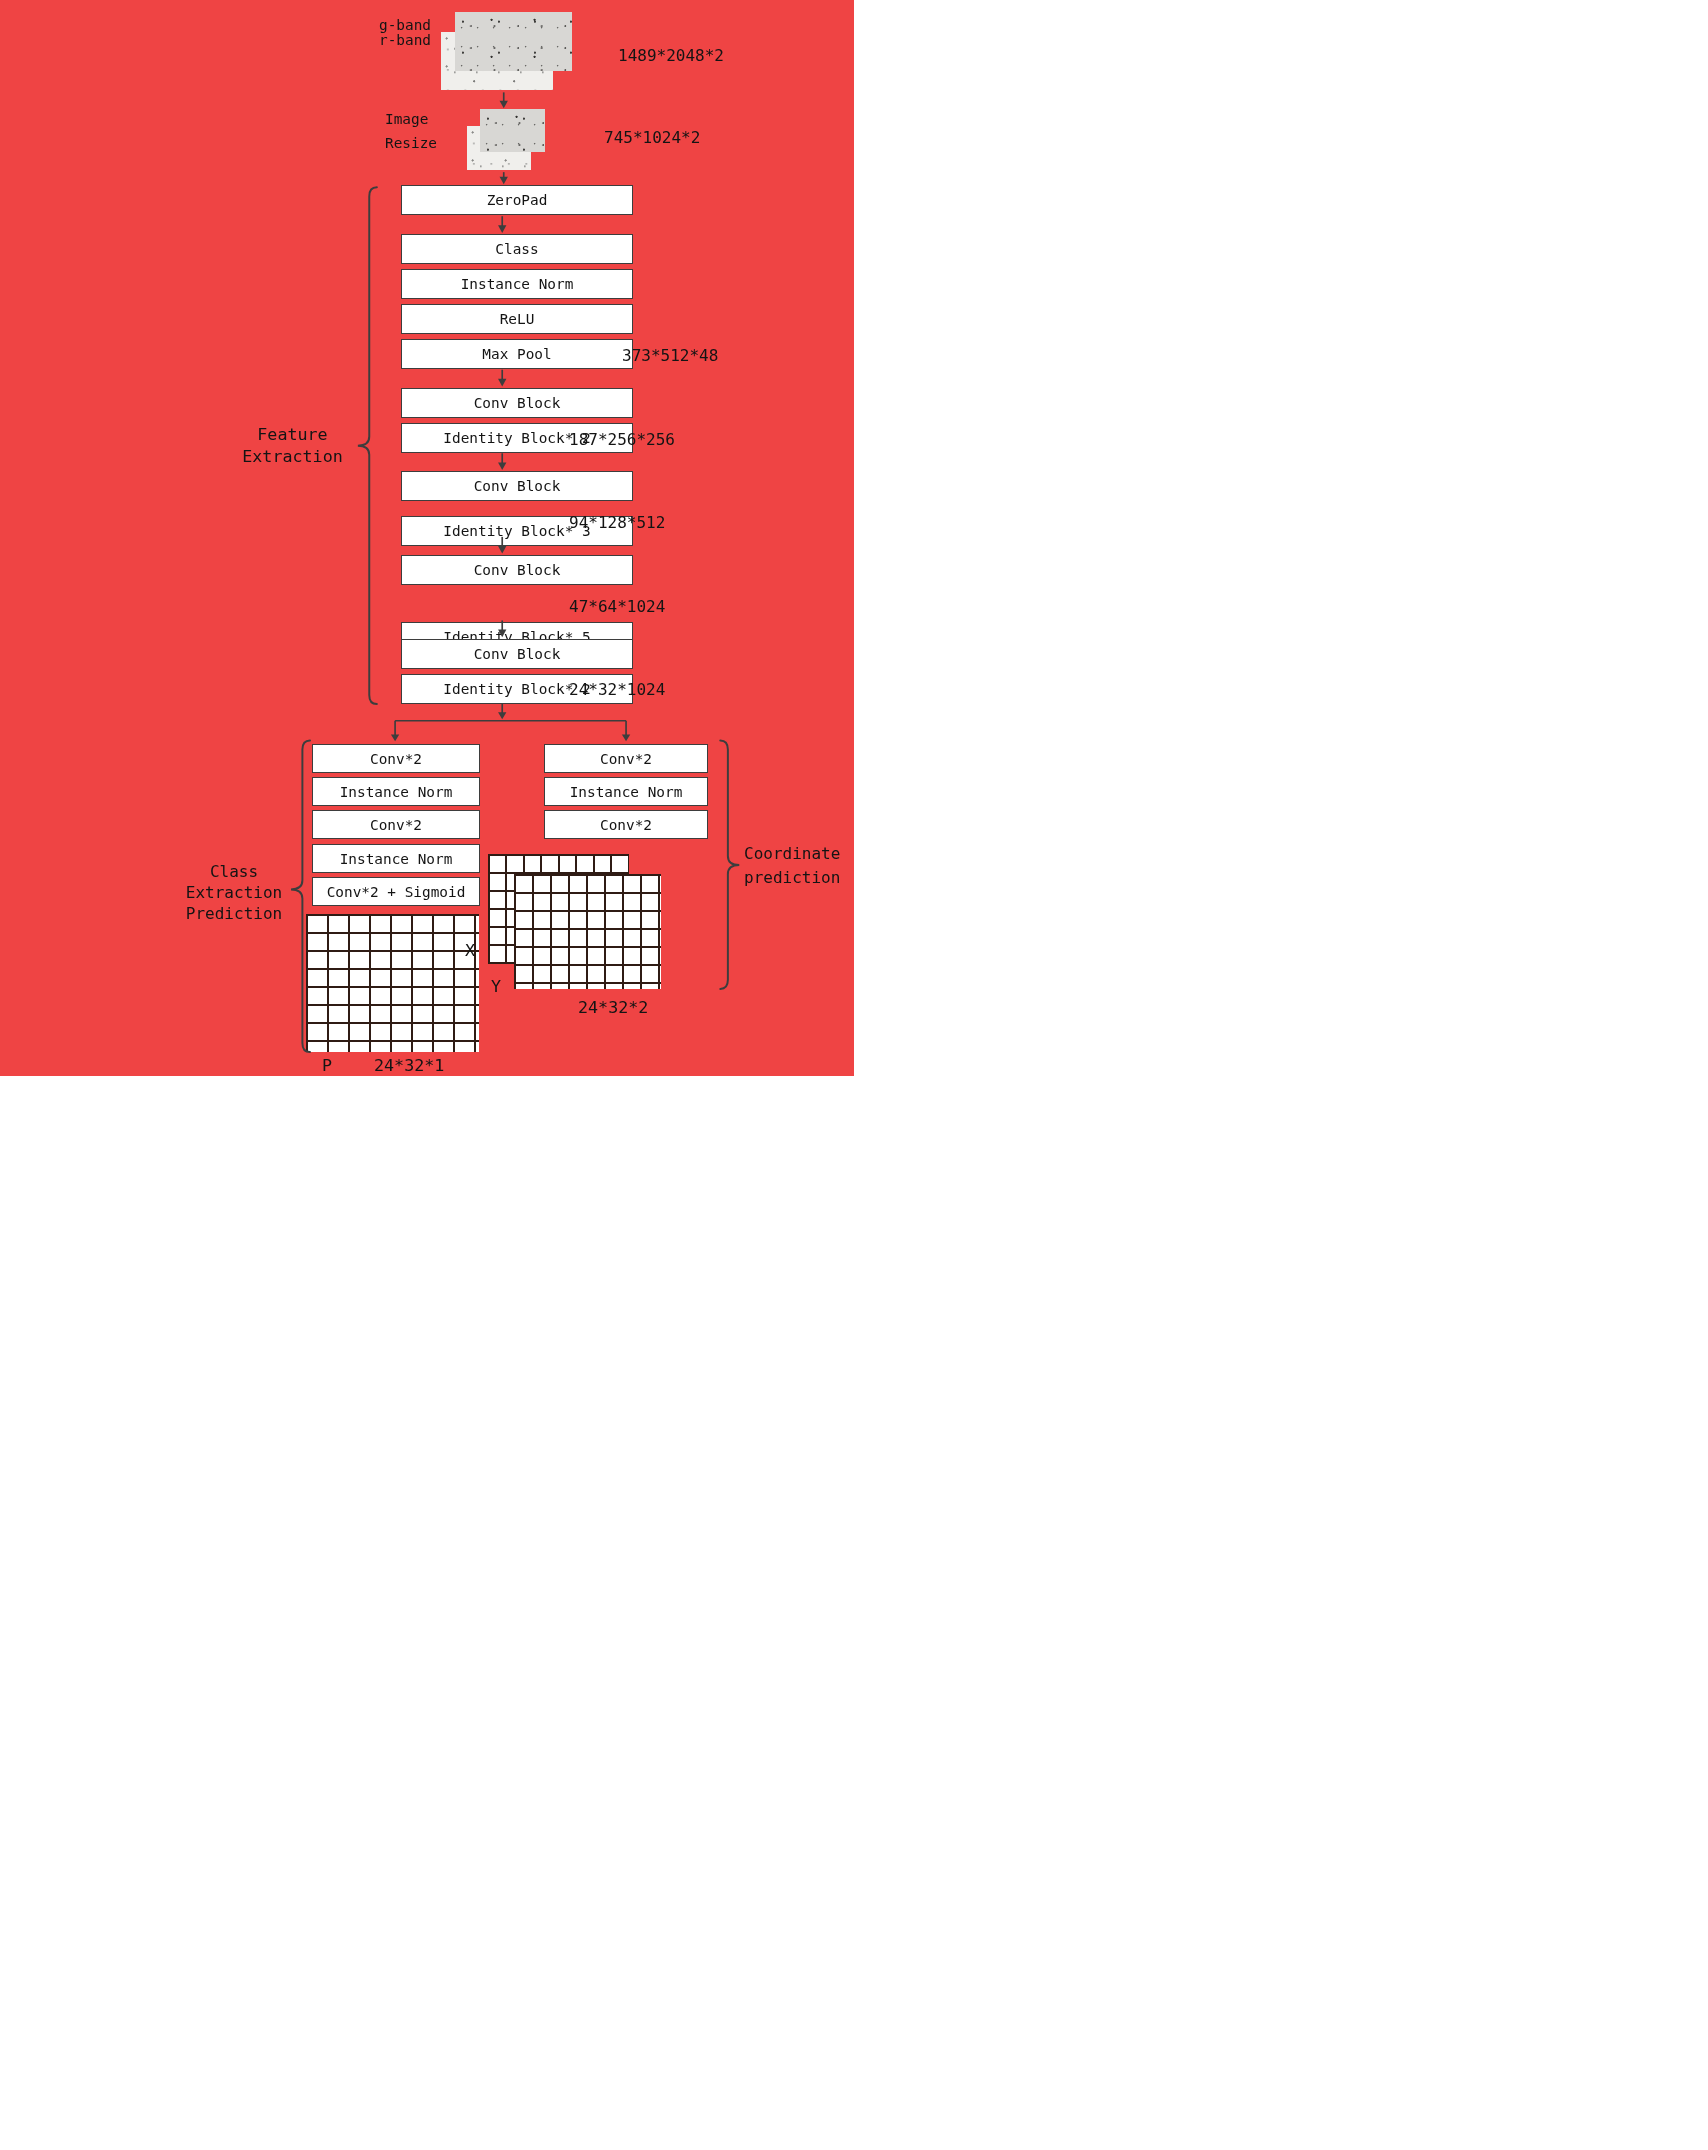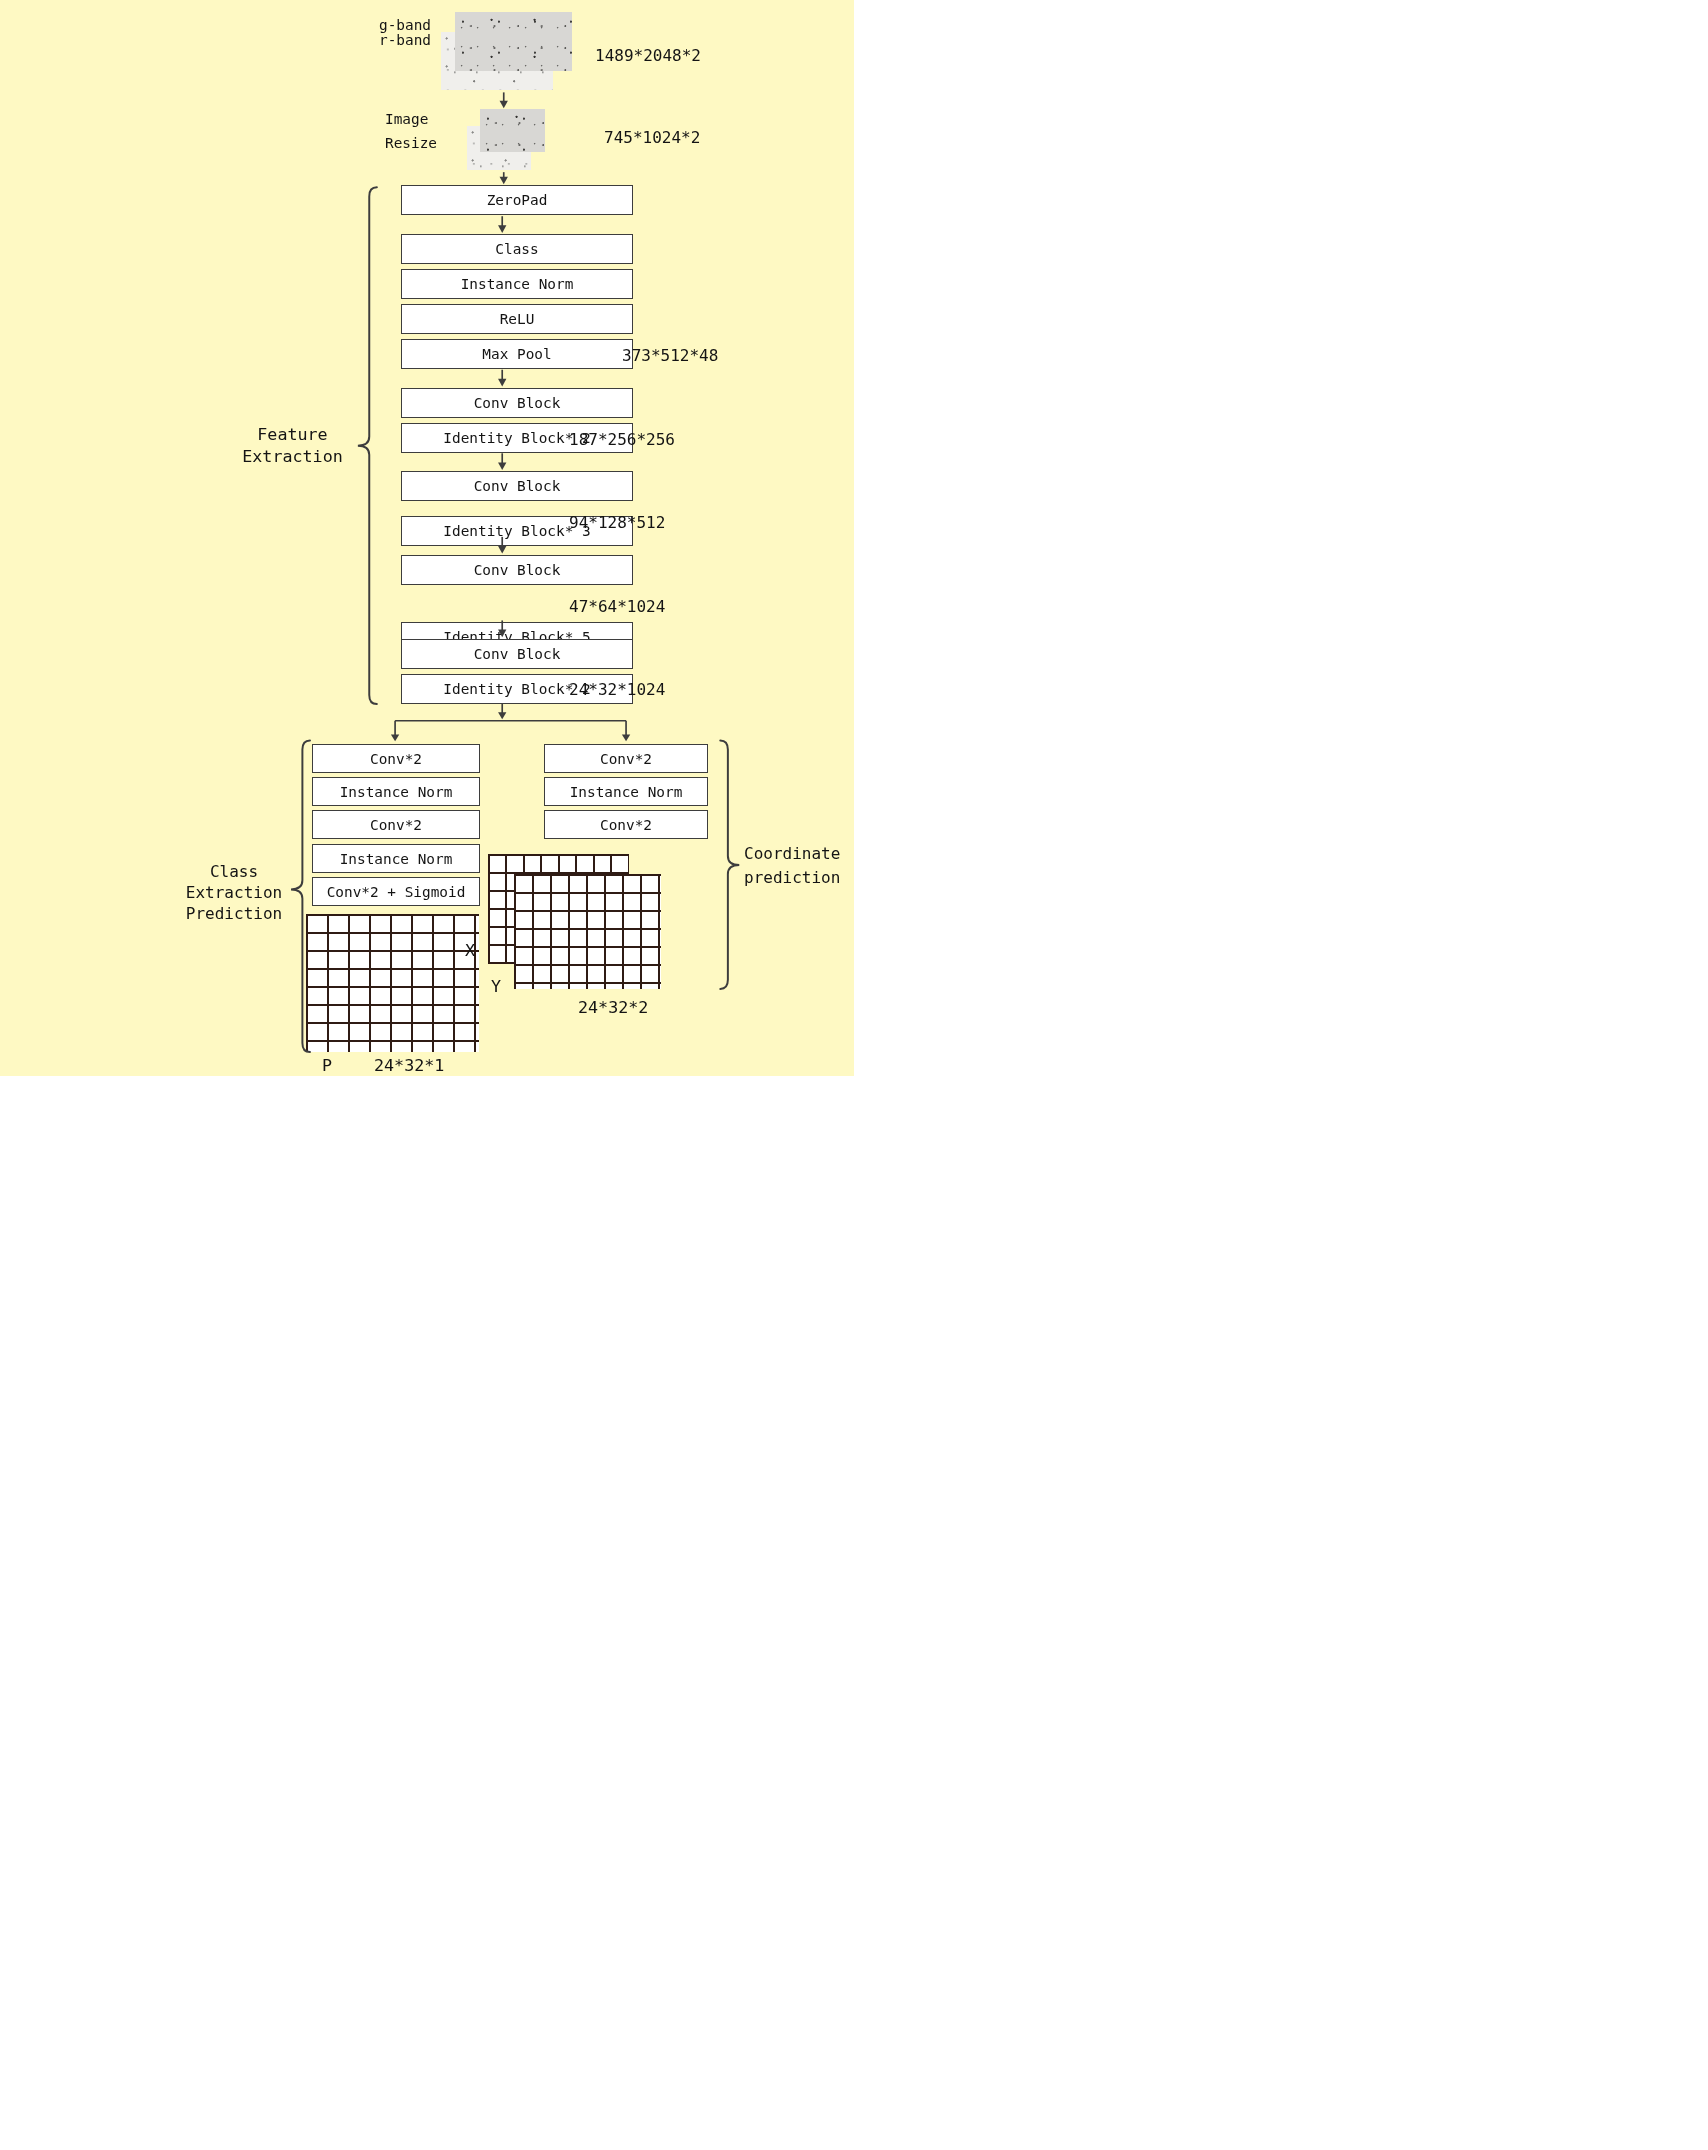--- a/index.html
+++ b/index.html
@@ -1,16 +1,16 @@
 <!DOCTYPE html>
 <html style="font-size:12px"><head>
 <meta charset="utf-8">
 <style>
   html,body{margin:0;padding:0;background:#ffffff;}
-  .canvas{position:relative;width:854px;height:1076px;background:#fef9c3;overflow:hidden;
+  .canvas{position:relative;width:854px;height:1076px;background:#ef4444;overflow:hidden;
           font-family:"DejaVu Sans Mono","Liberation Mono",monospace;color:#141414;}
   .box{position:absolute;box-sizing:border-box;border:1.9px solid #3d3d3d;background:#fff;
        display:flex;align-items:center;justify-content:center;font-size:14.4px;white-space:nowrap;}
   .main-box{left:401px;width:232px;height:30px;}
   .lbranch-box{left:312px;width:168px;height:29px;}
   .rbranch-box{left:544px;width:164px;height:29px;}
   .dim{position:absolute;font-size:16px;white-space:nowrap;}
   .toplabel{position:absolute;font-size:14.4px;white-space:nowrap;}
   .sidelabel{position:absolute;font-size:16.7px;text-align:center;white-space:nowrap;line-height:22px;}
   .outlabel{position:absolute;font-size:16.7px;white-space:nowrap;}
@@ -33,21 +33,21 @@
 </style>
 </head>
 <body>
 
 <div class="canvas">
 
   <div class="sky" style="left:441px;top:32px;width:112px;height:58px;"></div>
   <div class="sky front" style="left:455px;top:12px;width:117px;height:59px;"></div>
   <div class="toplabel" style="left:379px;top:16.7px;">g-band</div>
   <div class="toplabel" style="left:379px;top:32px;">r-band</div>
-  <div class="dim" style="left:595px;top:46px;">1489*2048*2</div>
+  <div class="dim" style="left:618px;top:46px;">1489*2048*2</div>
 
   <div class="sky" style="left:467px;top:126px;width:64px;height:44px;"></div>
   <div class="sky front" style="left:480px;top:109px;width:65px;height:43px;"></div>
   <div class="toplabel" style="left:385px;top:111px;">Image</div>
   <div class="toplabel" style="left:385px;top:135px;">Resize</div>
   <div class="dim" style="left:604px;top:128px;">745*1024*2</div>
 
   <div class="box main-box" style="top:185px;">
       <span>ZeroPad</span>
     </div>

